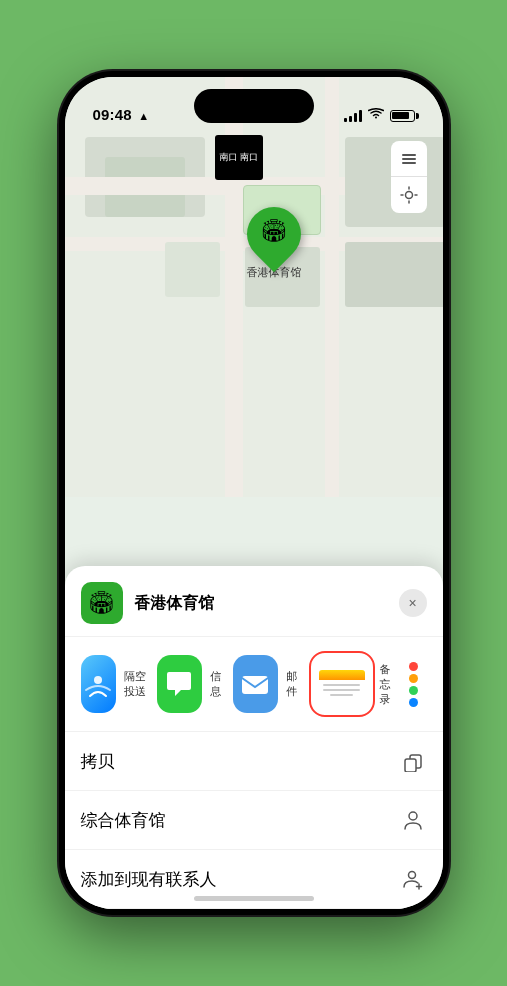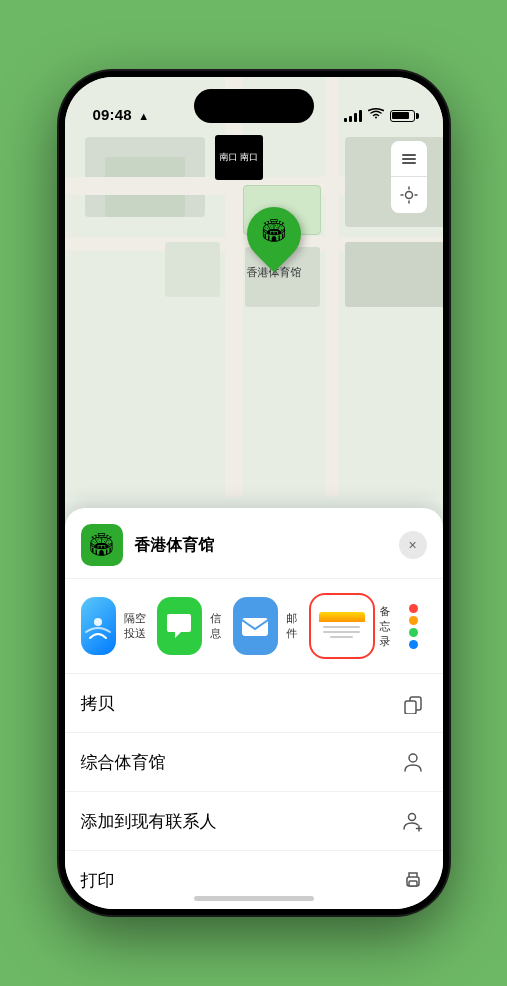--- a/index.html
+++ b/index.html
@@ -659,29 +659,19 @@
         <div class="action-icon">
           <svg width="22" height="22" viewBox="0 0 22 22" fill="none">
             <circle cx="10" cy="7" r="3.5" stroke="#555" stroke-width="1.5" fill="none"></circle>
             <path d="M2 19 Q2 13 10 13 Q14 13 16 15" stroke="#555" stroke-width="1.5" stroke-linecap="round" fill="none"></path>
             <path d="M17 16 L17 21 M14.5 18.5 L19.5 18.5" stroke="#555" stroke-width="1.5" stroke-linecap="round"></path>
           </svg>
         </div>
       </div>
 
 
-      <div class="action-row" style="border-bottom:none;">
-        <span class="action-label">打印</span>
-        <div class="action-icon">
-          <svg width="22" height="22" viewBox="0 0 22 22" fill="none">
-            <rect x="5" y="8" width="12" height="9" rx="2" stroke="#555" stroke-width="1.5" fill="none"></rect>
-            <path d="M7 8 L7 4 L15 4 L15 8" stroke="#555" stroke-width="1.5" fill="none"></path>
-            <rect x="7" y="12" width="8" height="5" rx="1" stroke="#555" stroke-width="1.5" fill="white"></rect>
-          </svg>
-        </div>
-      </div>
 
       <div class="home-indicator"></div>
 
     </div>
 
   </div>
 </div>
 
 </body></html>

